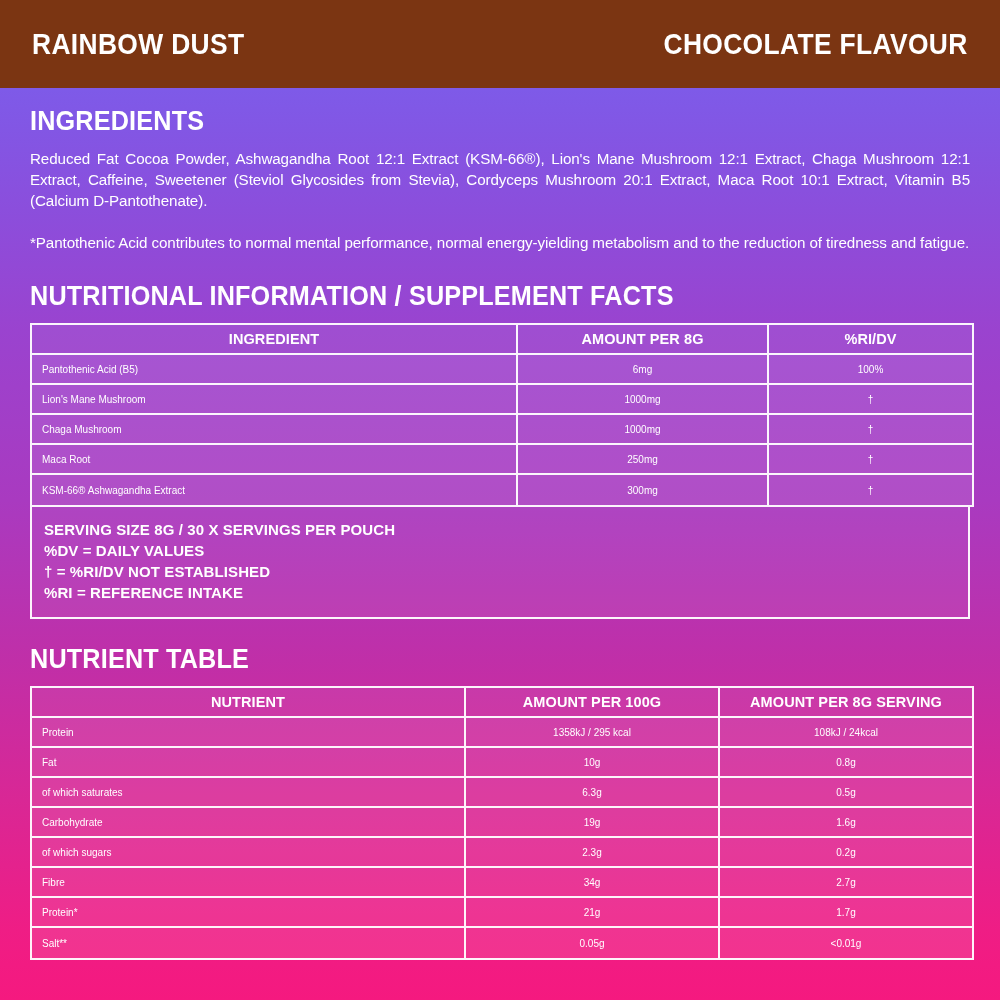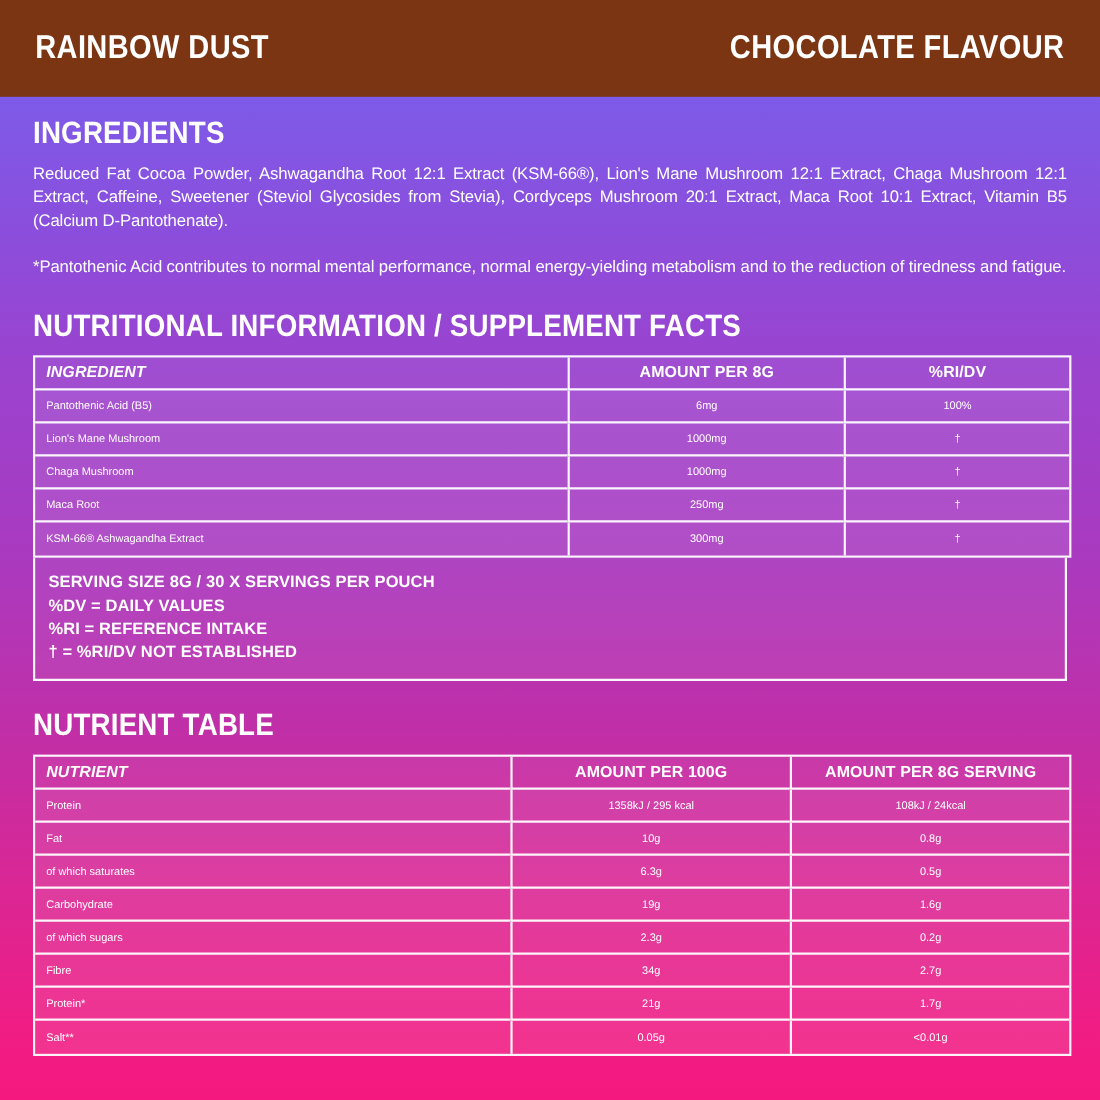--- a/index.html
+++ b/index.html
@@ -111,21 +111,21 @@
   }
   .tbl .c-left { text-align: left; }
 
   .tbl thead th {
     font-weight: bold;
     text-transform: uppercase;
     font-size: 14.5px;
     letter-spacing: 0.1px;
     background: rgba(255,255,255,0.06);
   }
-  .tbl thead th.c-left { text-align: left; font-style: italic; }
+  .tbl thead th.c-left { text-align: center; }
 
   
   #supplement-table col.c1 { width: 484px; }
   #supplement-table col.c2 { width: 251px; }
   #supplement-table col.c3 { width: 205px; }
 
   
   #nutrient-table col.c1 { width: 432px; }
   #nutrient-table col.c2 { width: 254px; }
   #nutrient-table col.c3 { width: 254px; }
@@ -207,22 +207,22 @@
           <td class="c-left">KSM-66® Ashwagandha Extract</td>
           <td class="c-mid">300mg</td>
           <td class="c-right">†</td>
         </tr>
       </tbody>
     </table>
 
     <div id="serving-notes">
       <div class="note-line">SERVING SIZE 8G / 30 X SERVINGS PER POUCH</div>
       <div class="note-line">%DV = DAILY VALUES</div>
+      <div class="note-line">† = %RI/DV NOT ESTABLISHED</div>
       <div class="note-line">%RI = REFERENCE INTAKE</div>
-      <div class="note-line">† = %RI/DV NOT ESTABLISHED</div>
     </div>
   </div>
 
   <div class="section">
     <h2 class="heading" id="nutrient-heading">NUTRIENT TABLE</h2>
 
     <table class="tbl" id="nutrient-table">
       <colgroup>
           <col class="c1">
           <col class="c2">

